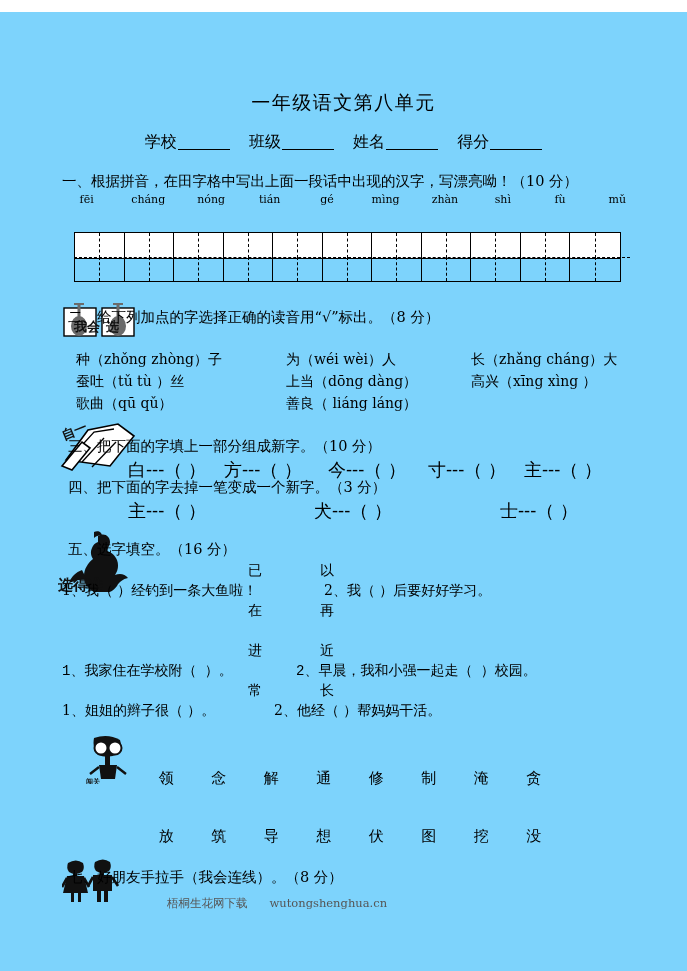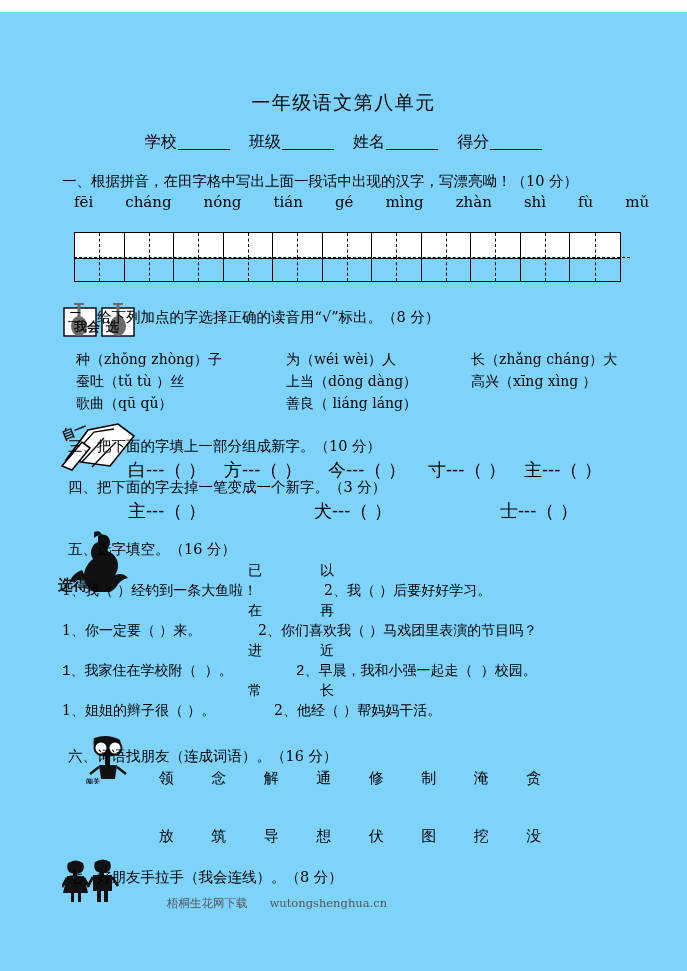--- a/index.html
+++ b/index.html
@@ -82,21 +82,21 @@
     top: 160px;
     font-size: 14.5px;
     white-space: nowrap;
   }
   .pinyin-row {
     position: absolute;
     left: 74px;
     top: 181px;
     width: 556px;
     display: flex;
-    font-size: 15px;
+    font-size: 11px;
     font-family: "DejaVu Serif", "Liberation Serif", serif;
     gap: 32px;
   }
   .pinyin-row span {
     flex: 1 1 0;
     text-align: center;
   }
 
   
   #tianzige {
@@ -327,23 +327,20 @@
   </div>
 
   <div class="ex5-pair" style="left:248px;top:550px;">已</div>
   <div class="ex5-pair" style="left:320px;top:550px;">以</div>
   <div class="ex5-sent" style="top:570px;">
     <span style="display:inline-block;width:262px">1、我（    ）经钓到一条大鱼啦！</span><span>2、我（    ）后要好好学习。</span>
   </div>
 
   <div class="ex5-pair" style="left:248px;top:590px;">在</div>
   <div class="ex5-pair" style="left:320px;top:590px;">再</div>
-  <div class="ex5-sent" style="top:610px;">
-    <span style="display:inline-block;width:196px">1、你一定要（  ）来。</span><span>2、你们喜欢我（   ）马戏团里表演的节目吗？</span>
-  </div>
 
   <div class="ex5-pair" style="left:248px;top:630px;">进</div>
   <div class="ex5-pair" style="left:320px;top:630px;">近</div>
   <div class="ex5-sent" style="top:650px;font-family:Liberation Mono, monospace;">
     <span style="display:inline-block;width:234px">1、我家住在学校附（    ）。</span><span>2、早晨，我和小强一起走（    ）校园。</span>
   </div>
 
   <div class="ex5-pair" style="left:248px;top:670px;">常</div>
   <div class="ex5-pair" style="left:320px;top:670px;">长</div>
   <div class="ex5-sent" style="top:690px;">
@@ -355,23 +352,20 @@
       <path d="M8 4 q14 -5 26 2 q3 9 -2 14 q-10 5 -20 1 q-6 -7 -4 -17 z" fill="#111"></path>
       <circle cx="15" cy="14" r="6.5" fill="#fff" stroke="#111" stroke-width="2"></circle>
       <circle cx="29" cy="14" r="6.5" fill="#fff" stroke="#111" stroke-width="2"></circle>
       <path d="M21.5 14 h1" stroke="#111" stroke-width="2"></path>
       <rect x="19" y="22" width="5" height="9" fill="#111"></rect>
       <path d="M13 31 h18 l-2 14 h-14 z" fill="#111"></path>
       <path d="M13 33 L4 40 M31 33 L40 40" stroke="#111" stroke-width="2.4" fill="none"></path>
       <text x="0" y="50" fill="#111" font-family="DejaVu Serif, serif" font-size="7" font-weight="bold">闯关</text>
     </svg>
   </div>
-  <div class="section" style="top:735px;">
-    <div class="heading heading-indent">六、词语找朋友（连成词语）。（16 分）</div>
-  </div>
   <div class="char-row" style="top:757px;">
     <span>领</span>
     <span>念</span>
     <span>解</span>
     <span>通</span>
     <span>修</span>
     <span>制</span>
     <span>淹</span>
     <span>贪</span>
   </div>

